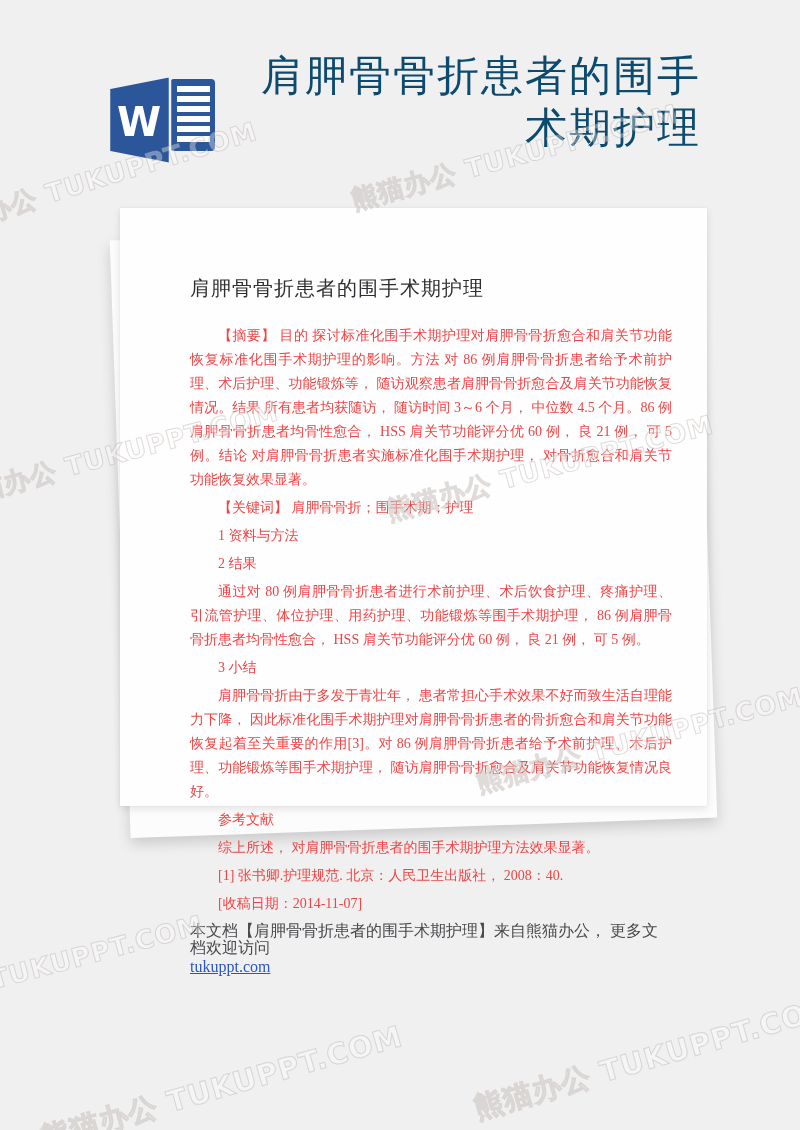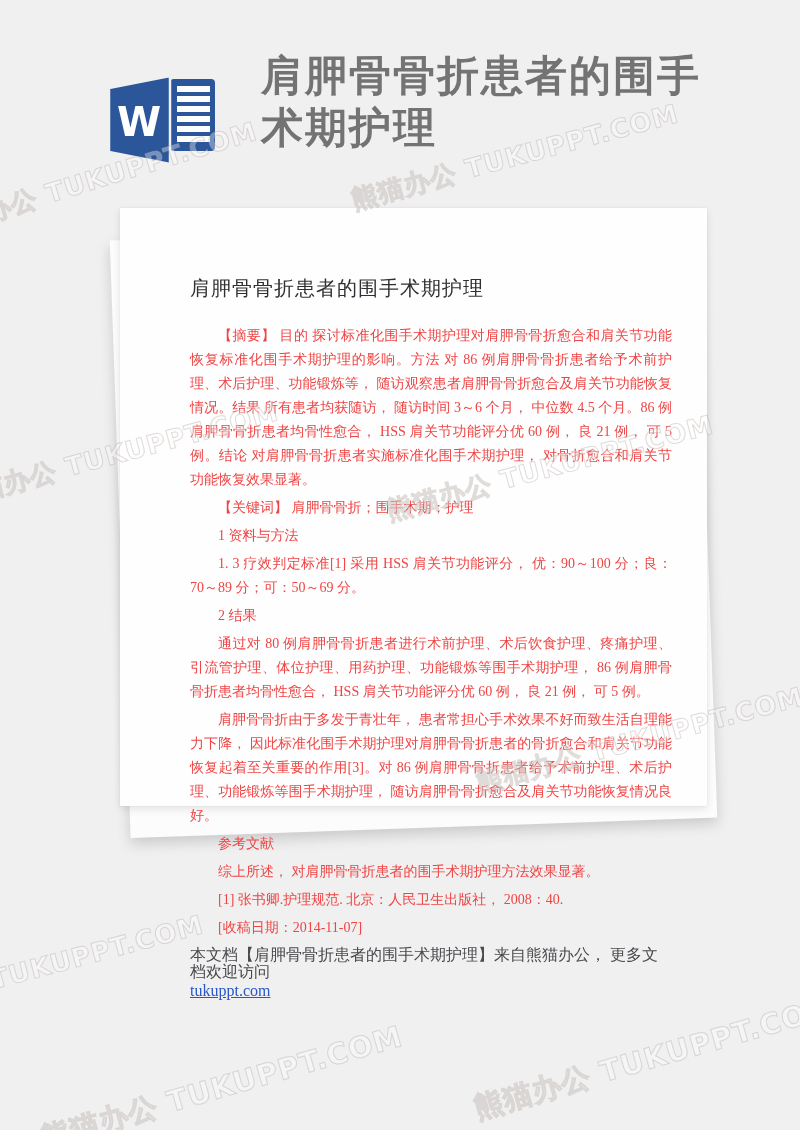--- a/index.html
+++ b/index.html
@@ -6,21 +6,21 @@
   .stage{
     position:relative;width:800px;height:1130px;margin:0 auto;
     background:#f0f0f1;overflow:hidden;
     font-family:"Liberation Serif","DejaVu Serif",serif;
   }
   
   .header{position:absolute;left:108px;top:50px;display:flex;gap:46px;align-items:flex-start;z-index:1;}
   .word-icon{width:107px;height:96px;flex:0 0 auto;margin-top:22px;}
   .header-title{
     margin:0;font-size:42px;line-height:52px;letter-spacing:2px;
-    color:#737373;font-weight:700;
+    color:#0c4a6e;font-weight:400;text-align:right;
   }
   .header-title span{display:block;}
   
   .stack{position:absolute;left:120px;top:208px;width:587px;height:598px;}
   .sheet-behind{
     position:absolute;inset:0;background:#fcfcfc;
     transform:translateY(22px) rotate(-2deg);
     box-shadow:0 6px 14px rgba(0,0,0,0.16);
   }
   .paper{
@@ -83,23 +83,23 @@
   </div>
 
   <div class="stack">
     <div class="sheet-behind"></div>
     <div class="paper">
       <h2 class="doc-title">肩胛骨骨折患者的围手术期护理</h2>
       <div class="doc-body">
           <p class="para body">【摘要】 目的 探讨标准化围手术期护理对肩胛骨骨折愈合和肩关节功能恢复标准化围手术期护理的影响。方法 对 86 例肩胛骨骨折患者给予术前护理、术后护理、功能锻炼等， 随访观察患者肩胛骨骨折愈合及肩关节功能恢复情况。结果 所有患者均获随访， 随访时间 3～6 个月， 中位数 4.5 个月。86 例肩胛骨骨折患者均骨性愈合， HSS 肩关节功能评分优 60 例， 良 21 例， 可 5 例。结论 对肩胛骨骨折患者实施标准化围手术期护理， 对骨折愈合和肩关节功能恢复效果显著。</p>
           <p class="para body">【关键词】 肩胛骨骨折；围手术期；护理</p>
           <p class="para heading">1 资料与方法</p>
-          <p class="para body">1. 3 疗效判定标准[1] 采用 HSS 肩关节功能评分， 优：90～100 分；良：70～89 分；可：50～69 分。</p>
           <p class="para heading">2 结果</p>
           <p class="para body">通过对 80 例肩胛骨骨折患者进行术前护理、术后饮食护理、疼痛护理、引流管护理、体位护理、用药护理、功能锻炼等围手术期护理， 86 例肩胛骨骨折患者均骨性愈合， HSS 肩关节功能评分优 60 例， 良 21 例， 可 5 例。</p>
+          <p class="para heading">3 小结</p>
           <p class="para body">肩胛骨骨折由于多发于青壮年， 患者常担心手术效果不好而致生活自理能力下降， 因此标准化围手术期护理对肩胛骨骨折患者的骨折愈合和肩关节功能恢复起着至关重要的作用[3]。对 86 例肩胛骨骨折患者给予术前护理、术后护理、功能锻炼等围手术期护理， 随访肩胛骨骨折愈合及肩关节功能恢复情况良好。</p>
           <p class="para body">参考文献</p>
           <p class="para body">综上所述， 对肩胛骨骨折患者的围手术期护理方法效果显著。</p>
           <p class="para body">[1] 张书卿.护理规范. 北京：人民卫生出版社， 2008：40.</p>
           <p class="para body">[收稿日期：2014-11-07]</p>
         </div>
       <div class="doc-footer">
         <span>本文档【肩胛骨骨折患者的围手术期护理】来自熊猫办公， 更多文档欢迎访问</span><br>
         <a href="#" class="src-link">tukuppt.com</a>
       </div>

